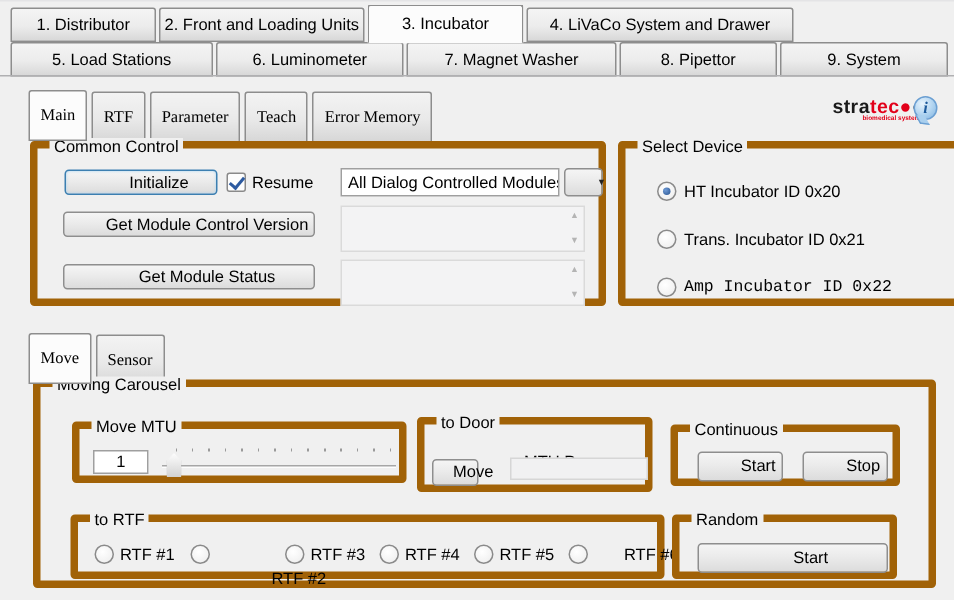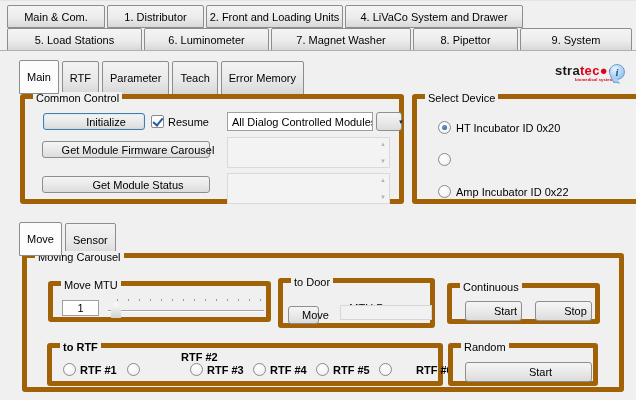--- a/index.html
+++ b/index.html
@@ -19,21 +19,21 @@
   }
   .tab.sel {
     background:#fcfcfc; height:26px; margin-top:-2px; z-index:3;
     border-bottom:1px solid #fcfcfc;
   }
   .strip-line { position:absolute; left:0; top:49px; width:636px; height:0; border-top:1px solid #b0b0b2; }
   
   .itab {
     height:20px; padding:16px 7px; display:flex; align-items:center; justify-content:center;
     background:linear-gradient(#f3f3f3,#e9e9e9 55%,#d7d7d7);
-    border:1px solid #8d8d8d; border-radius:2px 2px 0 0; margin-right:3px; white-space:nowrap;
+    border:1px solid #8d8d8d; border-radius:2px 2px 0 0; margin-right:3px; white-space:nowrap;font-family:Liberation Serif, serif;
   }
   .itab.sel { background:#fcfcfc; height:21px; margin-top:-1px; z-index:2; }
   
   .group { position:absolute; border:5px solid #a16207; border-radius:3px; }
   .gtitle { position:absolute; top:-7px; left:8px; background:#f0f0f0; padding:0 3px; white-space:nowrap; }
   
   .btn {
     position:absolute; display:flex; align-items:center; justify-content:center;
     background:linear-gradient(#f5f5f5,#ebebeb 45%,#dcdcdc);
     border:1px solid #8e8e8e; border-radius:3px; white-space:nowrap; cursor:default;padding-left:24px;
@@ -86,23 +86,23 @@
   .info-badge::after { content:""; position:absolute; left:2px; bottom:-4px; width:5px; height:5px;
      background:#a9cfee; border-left:1px solid #6b9fd2; border-bottom:1px solid #6b9fd2;
      transform:skewX(35deg) rotate(8deg); }
 </style>
 </head>
 <body>
 
 <div id="app">
 
   <div class="tabrow" style="left:7px;top:4px;">
-    <div class="tab" style="width:98px">Main &amp; Com.</div>
     <div class="tab" style="width:97px">1. Distributor</div>
     <div class="tab" style="width:137px">2. Front and Loading Units</div>
+    <div class="tab sel" style="width:104px">3. Incubator</div>
     <div class="tab" style="width:178px">4. LiVaCo System and Drawer</div>
   </div>
 
   <div class="tabrow" style="left:7px;top:27px;">
     <div class="tab" style="width:135px">5. Load Stations</div>
     <div class="tab" style="width:125px">6. Luminometer</div>
     <div class="tab" style="width:140px">7. Magnet Washer</div>
     <div class="tab" style="width:105px">8. Pipettor</div>
     <div class="tab" style="width:112px">9. System</div>
   </div>
@@ -124,41 +124,42 @@
 
   <div class="group" style="left:20px;top:93px;width:384px;height:110px;">
     <span class="gtitle">Common Control</span>
     <div class="btn focus" style="left:18px;top:14px;width:102px;height:17px;">Initialize</div>
     <span class="checkbox checked" style="left:126px;top:16px;"></span>
     <span class="lbl" style="left:143px;top:17px;">Resume</span>
     <div class="field" style="left:202px;top:13px;width:146px;height:19px;">All Dialog Controlled Modules</div>
     <div class="btn" style="left:351px;top:13px;width:22px;height:19px;">
       <span class="combo-btn-arrow">▼</span>
     </div>
-    <div class="btn" style="left:17px;top:42px;width:168px;height:17px;">Get Module Firmware Carousel</div>
+    <div class="btn" style="left:17px;top:42px;width:168px;height:17px;">Get Module Control Version</div>
     <div class="listbox" style="left:202px;top:38px;width:163px;height:31px;">
       <span class="scroll-arrow" style="top:3px;">▲</span>
       <span class="scroll-arrow" style="bottom:3px;">▼</span>
       <span></span>
     </div>
     <div class="btn" style="left:17px;top:77px;width:168px;height:17px;">Get Module Status</div>
     <div class="listbox" style="left:202px;top:74px;width:163px;height:31px;">
       <span class="scroll-arrow" style="top:3px;">▲</span>
       <span class="scroll-arrow" style="bottom:3px;">▼</span>
       <span></span>
     </div>
   </div>
 
   <div class="group" style="left:412px;top:93px;width:230px;height:110px;">
     <span class="gtitle">Select Device</span>
     <span class="radio checked" style="left:21px;top:22px;"></span>
     <span class="lbl" style="left:39px;top:23px;">HT Incubator ID 0x20</span>
     <span class="radio" style="left:21px;top:54px;"></span>
+    <span class="lbl" style="left:39px;top:55px;">Trans. Incubator ID 0x21</span>
     <span class="radio" style="left:21px;top:86px;"></span>
-    <span class="lbl" style="left:39px;top:87px;">Amp Incubator ID 0x22</span>
+    <span class="lbl" style="left:39px;top:87px;font-family:Liberation Mono, monospace;">Amp Incubator ID 0x22</span>
   </div>
 
   <div class="tabrow" style="left:19px;top:222px;">
     <div class="itab sel">Move</div>
     <div class="itab">Sensor</div>
   </div>
 
   <div class="group" style="left:22px;top:252px;width:602px;height:139px;">
     <span class="gtitle">Moving Carousel</span>
 
@@ -178,26 +179,26 @@
       <span class="lbl" style="left:57px;top:8px;width:92px;text-align:center;margin-top:11px;">MTU Presence</span>
       <div class="field" style="left:57px;top:22px;width:92px;height:15px;background:#f1f1f2;border-color:#d6d6d6;"></div>
     </div>
 
     <div class="group" style="left:420px;top:25px;width:153px;height:41px;">
       <span class="gtitle">Continuous</span>
       <div class="btn" style="left:13px;top:13px;width:57px;height:20px;">Start</div>
       <div class="btn" style="left:83px;top:13px;width:57px;height:20px;">Stop</div>
     </div>
 
-    <div class="group" style="left:20px;top:85px;width:396px;height:43px;font-weight:bold;">
+    <div class="group" style="left:20px;top:85px;width:396px;height:43px;">
       <span class="gtitle">to RTF</span>
       <span class="radio" style="left:11px;top:15px;"></span>
       <span class="lbl" style="left:28px;top:16px;">RTF #1</span>
       <span class="radio" style="left:75px;top:15px;"></span>
-      <span class="lbl" style="left:92px;top:3px;padding-left:37px;">RTF #2</span>
+      <span class="lbl" style="left:92px;top:32px;padding-left:37px;">RTF #2</span>
       <span class="radio" style="left:138px;top:15px;"></span>
       <span class="lbl" style="left:155px;top:16px;">RTF #3</span>
       <span class="radio" style="left:201px;top:15px;"></span>
       <span class="lbl" style="left:218px;top:16px;">RTF #4</span>
       <span class="radio" style="left:264px;top:15px;"></span>
       <span class="lbl" style="left:281px;top:16px;">RTF #5</span>
       <span class="radio" style="left:327px;top:15px;"></span>
       <span class="lbl" style="left:344px;top:16px;padding-left:20px;">RTF #6</span>
     </div>
 

